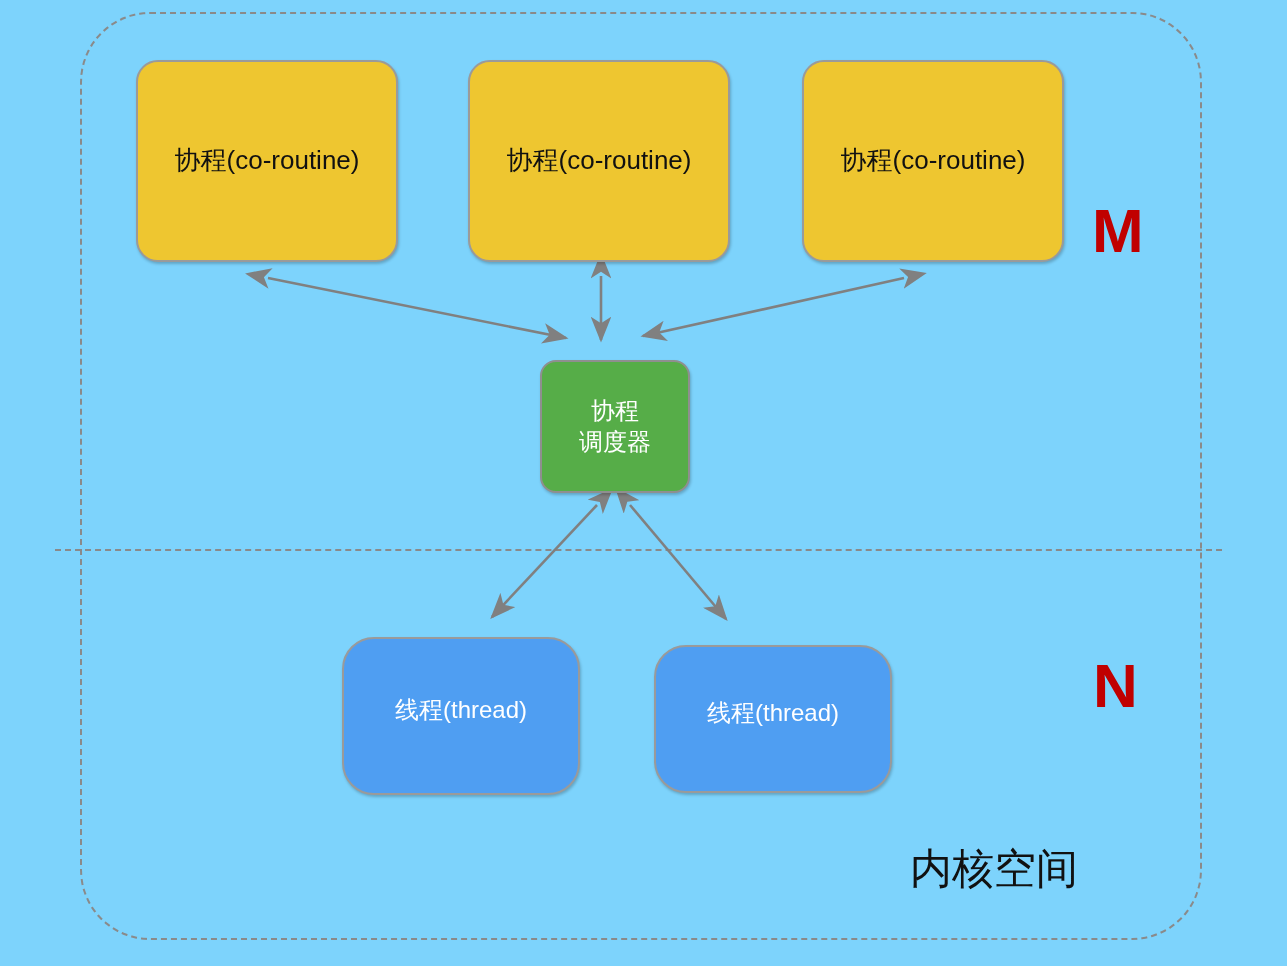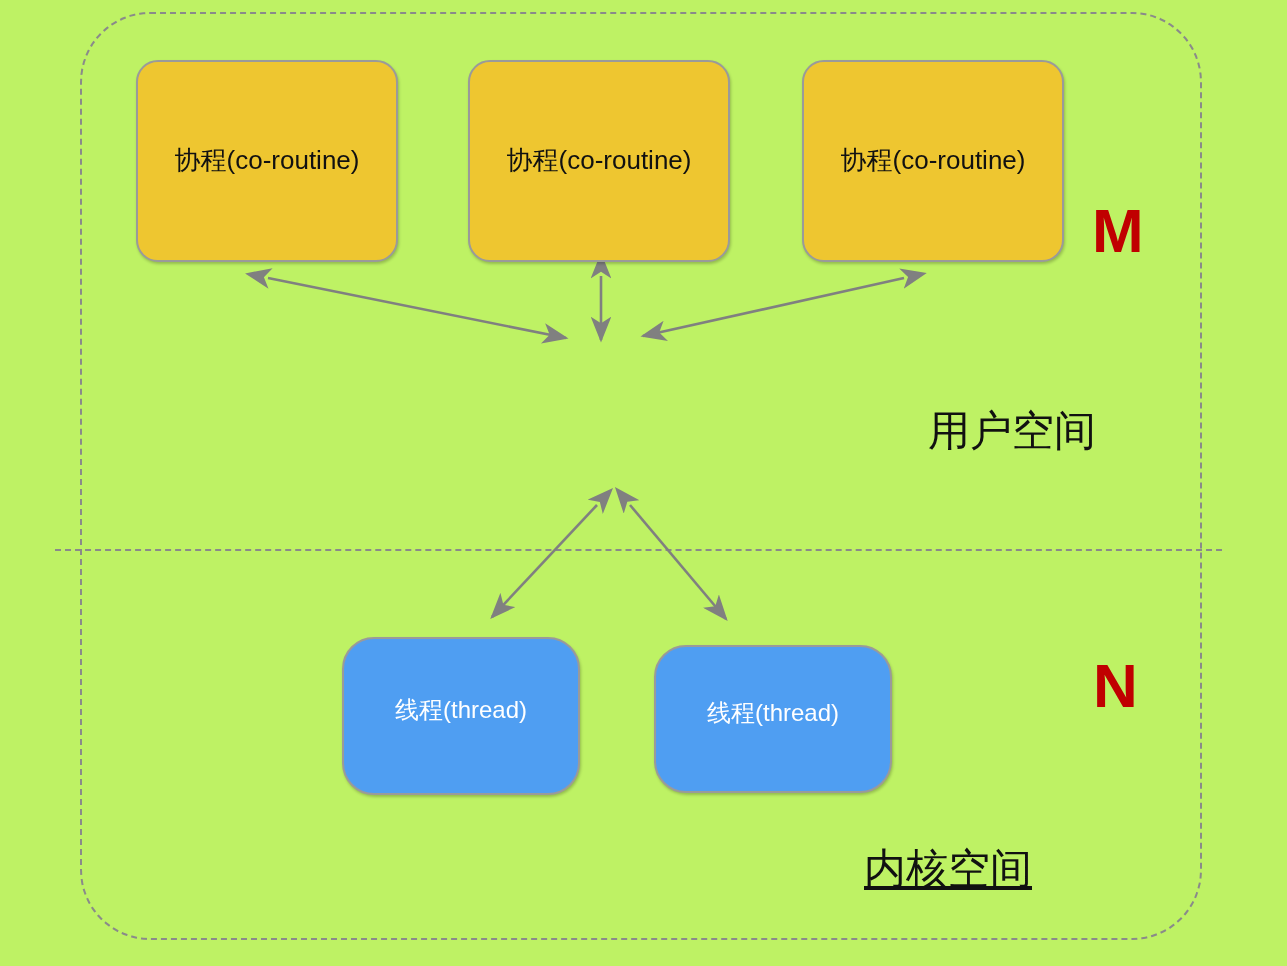--- a/index.html
+++ b/index.html
@@ -8,21 +8,21 @@
     padding: 0;
     background: #ffffff;
   }
   body {
     font-family: "Liberation Sans", "DejaVu Sans", sans-serif;
   }
   #canvas {
     position: relative;
     width: 1287px;
     height: 966px;
-    background: #bef264;
+    background: #7dd3fc;
     overflow: hidden;
   }
 
   
   .outer-frame {
     position: absolute;
     left: 80px;
     top: 12px;
     width: 1122px;
     height: 928px;
@@ -117,21 +117,21 @@
 
   
   .space-label {
     position: absolute;
     color: #111111;
     font-size: 42px;
     line-height: 1;
     white-space: nowrap;
   }
   #label-user-space   { left: 928px; top: 410px; }
-  #label-kernel-space { left: 864px; top: 848px; text-decoration: underline; }
+  #label-kernel-space { left: 910px; top: 848px; }
 </style>
 </head>
 <body>
 
 <div id="canvas">
 
   <div class="outer-frame"></div>
 
   <div class="space-divider"></div>
 
@@ -161,30 +161,33 @@
   </div>
 
   <div class="node node-coroutine" id="coroutine-1">
     <span class="label-inner">协程(co-routine)</span>
   </div>
 
   <div class="node node-coroutine" id="coroutine-2">
     <span class="label-inner">协程(co-routine)</span>
   </div>
 
+  <div class="node node-scheduler" id="scheduler-node">
+    <span class="line">协程</span>
+    <span class="line">调度器</span>
+  </div>
 
   <div class="node node-thread" id="thread-0">
     <span class="label-inner">线程(thread)</span>
   </div>
 
   <div class="node node-thread" id="thread-1">
     <span class="label-inner">线程(thread)</span>
   </div>
 
   <div class="letter" id="letter-m">M</div>
 
   <div class="letter" id="letter-n">N</div>
 
-  <div class="space-label" id="label-user-space">用户空间</div>
 
   <div class="space-label" id="label-kernel-space">内核空间</div>
 
 </div>
 
 </body></html>

